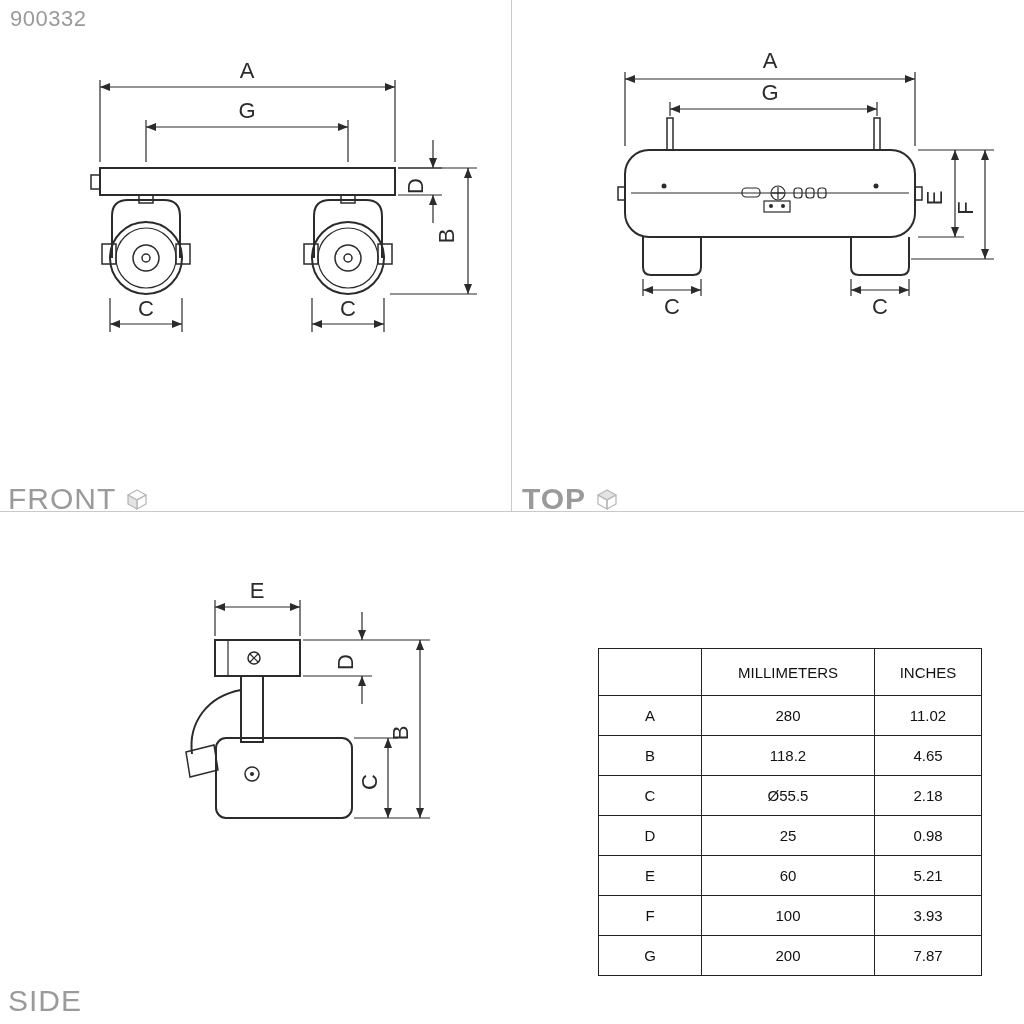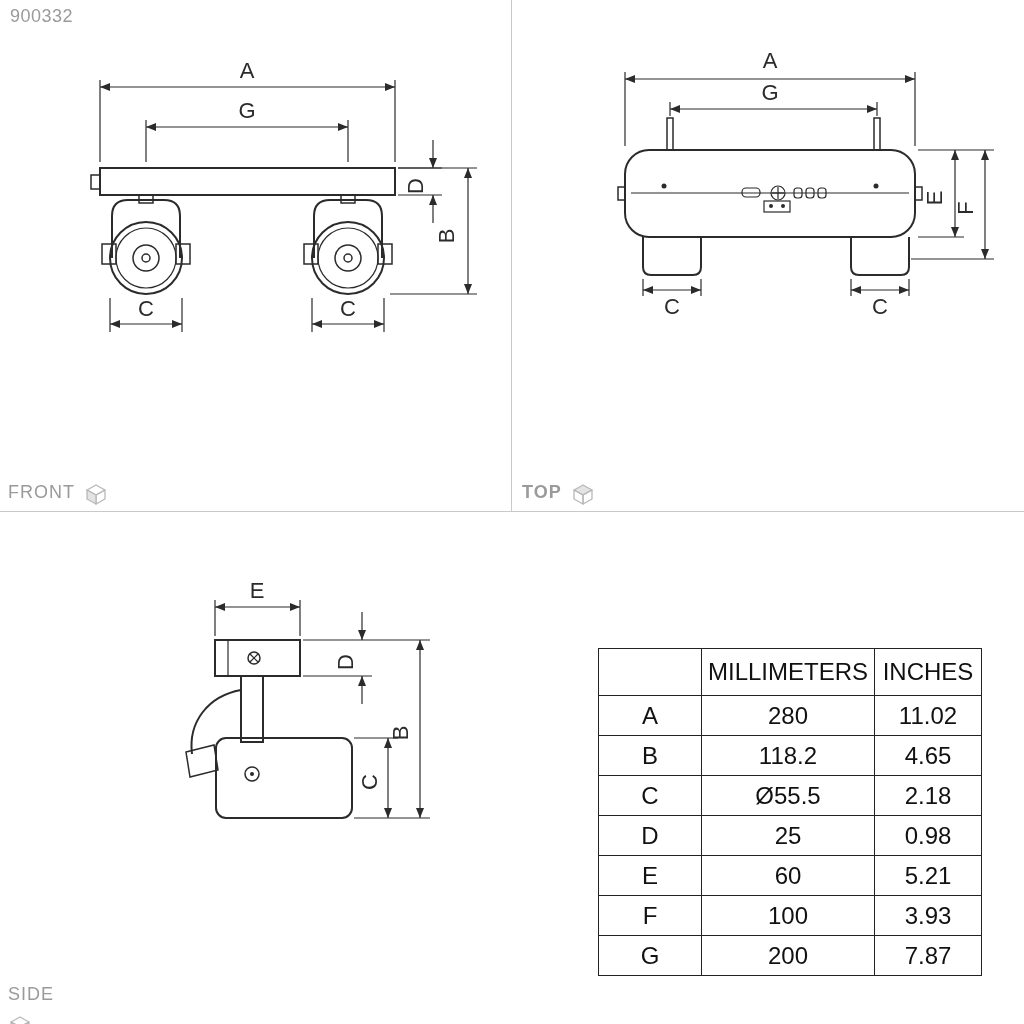--- a/index.html
+++ b/index.html
@@ -1,33 +1,33 @@
 <!DOCTYPE html>
 <html><head>
 <meta charset="utf-8">
 <style>
   html,body{margin:0;padding:0;background:#fff;}
   body{width:1024px;height:1024px;position:relative;overflow:hidden;
        font-family:"Liberation Sans",sans-serif;color:#2b2b2b;}
   .divider{position:absolute;background:#c9c9c9;}
   #div-v{left:511px;top:0;width:1px;height:512px;}
   #div-h{left:0;top:511px;width:1024px;height:1px;}
-  .code{position:absolute;left:10px;top:6px;font-size:18px;color:#9a9a9a;letter-spacing:.5px;}
-  .view-label{position:absolute;display:flex;gap:9px;
-              font-size:18px;color:#9a9a9a;letter-spacing:1px;}
+  .code{position:absolute;left:10px;top:6px;font-size:22px;color:#9a9a9a;letter-spacing:.5px;}
+  .view-label{position:absolute;display:flex;align-items:center;gap:9px;
+              font-size:30px;color:#9a9a9a;letter-spacing:1px;}
   #lbl-front{left:8px;top:482px;}
   #lbl-top{left:522px;top:482px;font-weight:bold;}
   #lbl-side{left:8px;top:984px;flex-direction:column;}
   svg.quad{position:absolute;width:512px;height:512px;}
   #svg-front{left:0;top:0;}
   #svg-top{left:512px;top:0;}
   #svg-side{left:0;top:512px;}
   svg text{font-family:"Liberation Sans",sans-serif;font-size:22px;fill:#2b2b2b;}
   table.dims{position:absolute;left:598px;top:648px;border-collapse:collapse;
-             font-size:24px;color:#111;}
+             font-size:15px;color:#111;}
   table.dims th,table.dims td{border:1.5px solid #222;text-align:center;
              font-weight:normal;padding:0;}
   table.dims th{height:46px;}
   table.dims td{height:39px;}
   .c1{width:102px;} .c2{width:172px;} .c3{width:106px;margin-left:17px;}
 </style>
 </head>
 <body>
 
 <div class="divider" id="div-v"></div>

